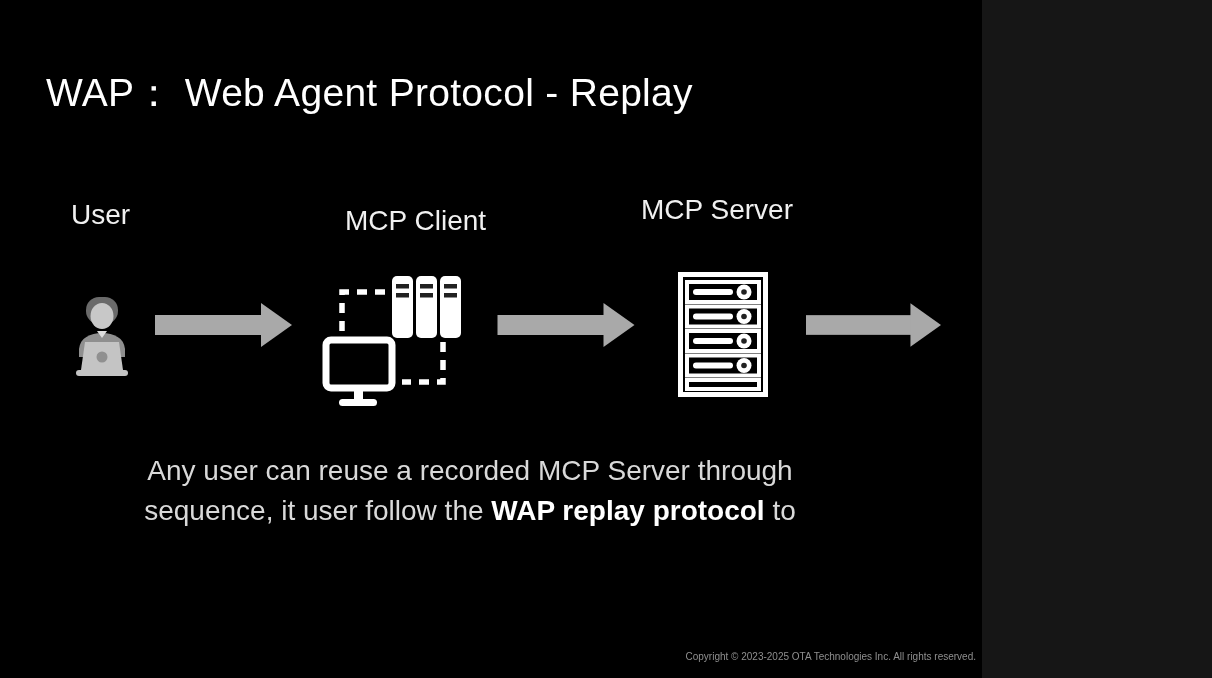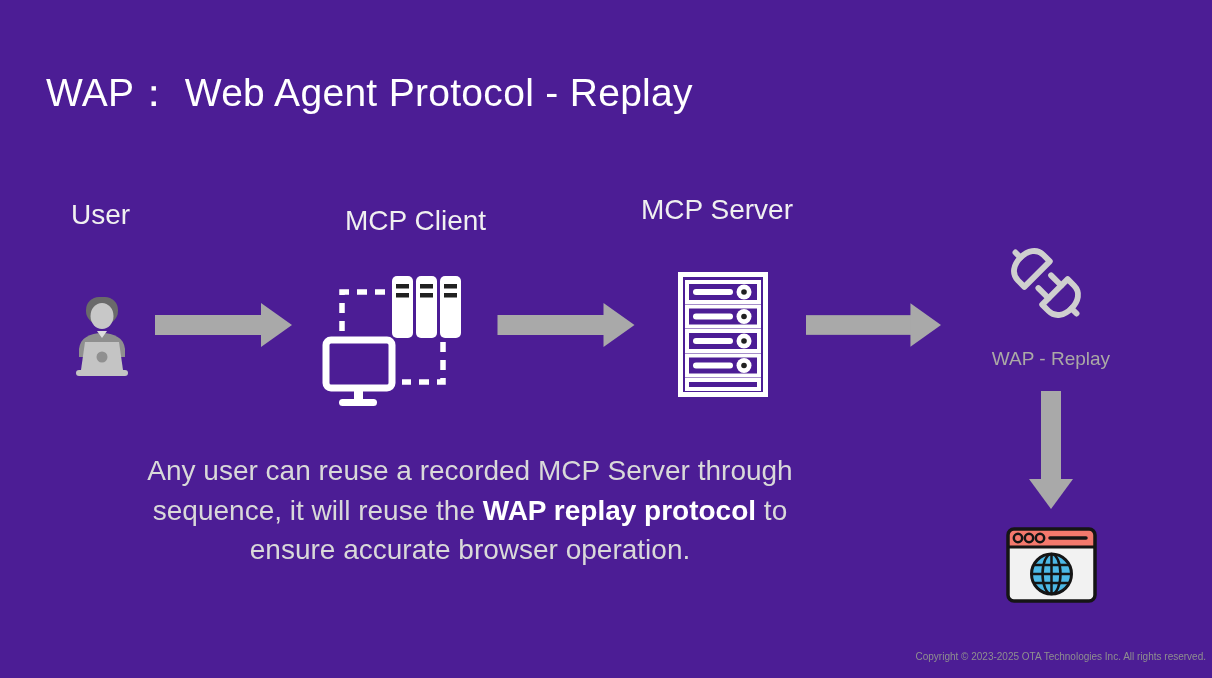--- a/index.html
+++ b/index.html
@@ -1,17 +1,17 @@
 <!DOCTYPE html>
 <html><head>
 <meta charset="utf-8">
 <style>
   html,body{margin:0;padding:0;background:#161616;}
   .stage{
-    position:relative;width:1212px;height:678px;background:#4c1d95;
+    position:relative;width:982px;height:678px;background:#000000;
     overflow:hidden;font-family:"Liberation Sans","DejaVu Sans",sans-serif;
   }
   .abs{position:absolute;}
   .title{
     left:46px;top:66px;font-size:39px;color:#ffffff;white-space:nowrap;
     font-weight:400;letter-spacing:0.3px;
   }
   .node-label{font-size:28px;color:#f0f0f0;white-space:nowrap;}
   #label-user{left:71px;top:199px;}
   #label-mcp-client{left:345px;top:205px;}
@@ -169,19 +169,18 @@
       <line x1="45.5" y1="27" x2="45.5" y2="67" stroke="#151515" stroke-width="2.5"></line>
       <line x1="25.5" y1="47" x2="65.5" y2="47" stroke="#151515" stroke-width="2.5"></line>
       <line x1="28" y1="38" x2="63" y2="38" stroke="#151515" stroke-width="2.5"></line>
       <line x1="28" y1="56" x2="63" y2="56" stroke="#151515" stroke-width="2.5"></line>
     </svg>
   </div>
 
 
   <div class="abs description">
     <div><span>Any user can reuse a recorded MCP Server through</span></div>
-    <div><span>sequence, it will reuse the </span><span class="bold">WAP replay protocol</span><span> to</span></div>
-    <div><span>ensure accurate browser operation.</span></div>
+    <div><span>sequence, it user follow the </span><span class="bold">WAP replay protocol</span><span> to</span></div>
   </div>
 
   <div class="abs copyright">Copyright © 2023-2025 OTA Technologies Inc. All rights reserved.</div>
 
 </div>
 
 </body></html>

